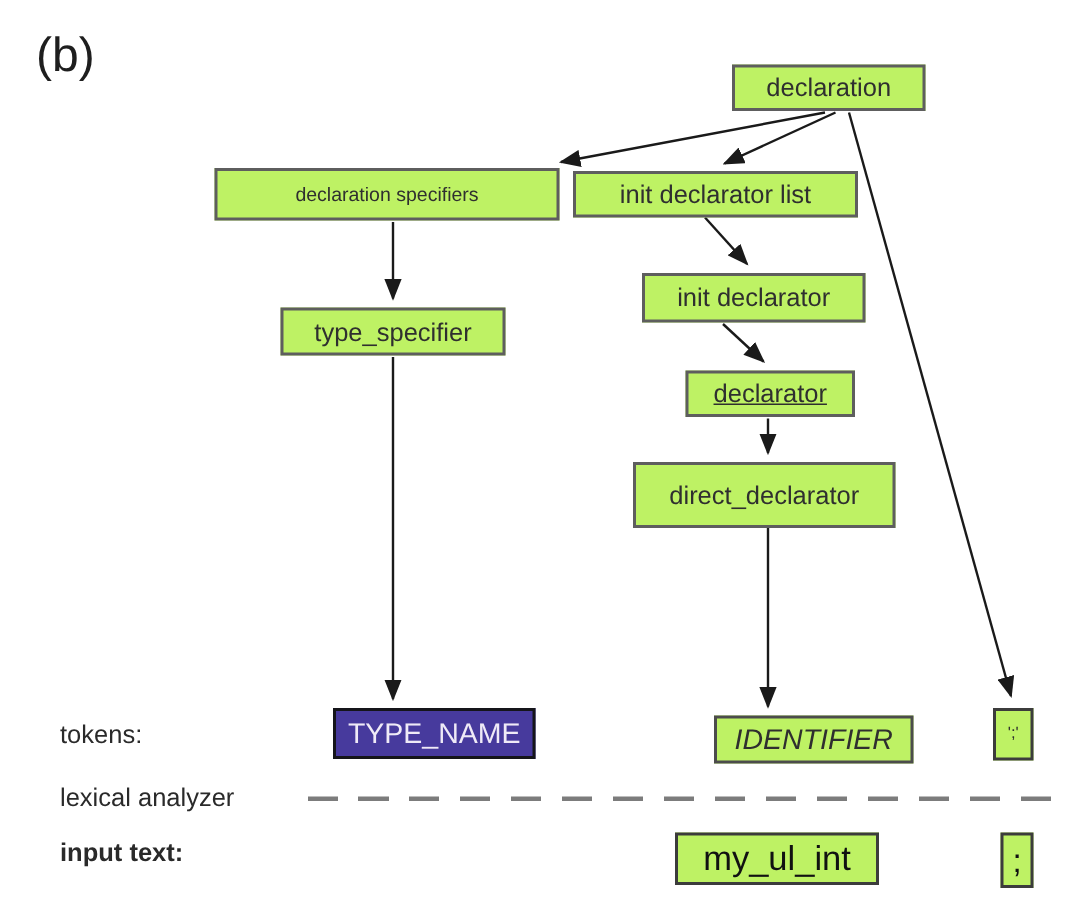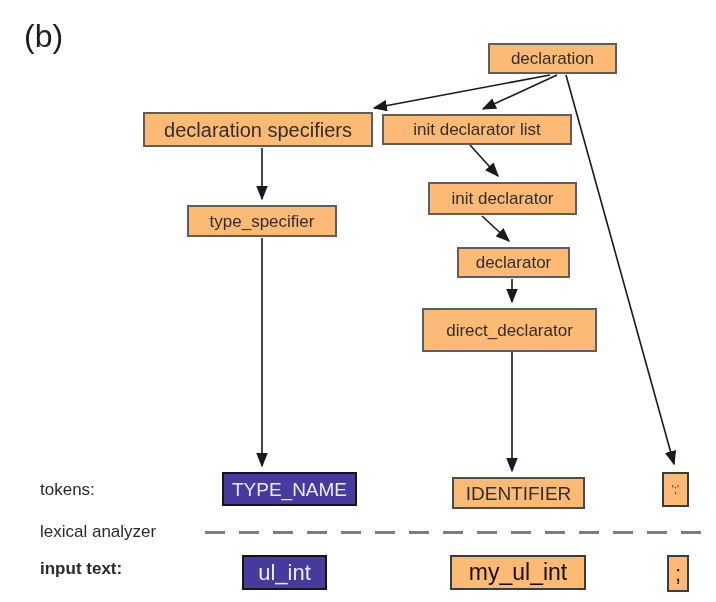--- a/index.html
+++ b/index.html
@@ -7,21 +7,21 @@
     position:relative;
     width:716px; height:602px;
     background:#ffffff;
     font-family:"Liberation Sans", sans-serif;
     overflow:hidden;
   }
   #edges { position:absolute; left:0; top:0; width:716px; height:602px; }
   .node {
     position:absolute;
     border:2px solid #5e5e5e;
-    background:#fdba74;
+    background:#bef264;
     color:#2f2f2f;
     display:flex; align-items:center; justify-content:center;
     font-size:17px; line-height:1;
     box-sizing:border-box;
     white-space:nowrap;
   }
   .token-purple {
     background:#473a9d;
     border:2px solid #15151a;
     color:#efeaf7;
@@ -62,45 +62,44 @@
       <line x1="482" y1="216" x2="509" y2="241" marker-end="url(#ah)"></line>
       <line x1="512" y1="279" x2="512" y2="302" marker-end="url(#ah)"></line>
       <line x1="512" y1="341" x2="512" y2="471" marker-end="url(#ah)"></line>
     </g>
   </svg>
 
   <div class="figure-label">(b)</div>
 
   <div class="node" style="left:488px; top:43px; width:129px; height:31px;">declaration</div>
 
-  <div class="node" style="left:143px; top:112px; width:230px; height:35px; font-size:20px;">declaration specifiers</div>
+  <div class="node" style="left:143px; top:112px; width:230px; height:35px; font-size:13px;">declaration specifiers</div>
 
   <div class="node" style="left:382px; top:114px; width:190px; height:31px;">init declarator list</div>
 
   <div class="node" style="left:187px; top:205px; width:150px; height:32px;">type_specifier</div>
 
   <div class="node" style="left:428px; top:182px; width:149px; height:33px;">init declarator</div>
 
-  <div class="node" style="left:457px; top:247px; width:113px; height:31px;">declarator</div>
+  <div class="node" style="left:457px; top:247px; width:113px; height:31px;text-decoration:underline;">declarator</div>
 
   <div class="node" style="left:422px; top:308px; width:175px; height:44px;">direct_declarator</div>
 
   <div class="row-label" style="top:481px;">tokens:</div>
 
   <div class="node token-purple" style="left:185px; top:472px; width:135px; height:34px; font-size:19px;">TYPE_NAME</div>
 
-  <div class="node" style="left:452px; top:477px; width:133px; height:32px; font-size:19px; border-color:#4c4c4c;">IDENTIFIER</div>
+  <div class="node" style="left:476px; top:477px; width:133px; height:32px; font-size:19px; border-color:#4c4c4c;font-style:italic;">IDENTIFIER</div>
 
   <div class="node" style="left:662px; top:472px; width:27px; height:35px; font-size:11px; border-color:#3c3c3c;">';'</div>
 
   <div class="row-label" style="top:523px;">lexical analyzer</div>
 
   <div class="dashed-line"></div>
 
   <div class="row-label" style="top:560px;font-weight:bold;">input text:</div>
 
-  <div class="node token-purple" style="left:205px; top:555px; width:85px; height:35px; font-size:22px;">ul_int</div>
 
   <div class="node" style="left:450px; top:555px; width:136px; height:35px; font-size:23px; color:#111111; border-color:#3c3c3c;">my_ul_int</div>
 
   <div class="node" style="left:667px; top:555px; width:22px; height:37px; font-size:22px; color:#111111; border-color:#3c3c3c;">;</div>
 
 </div>
 
 </body></html>

